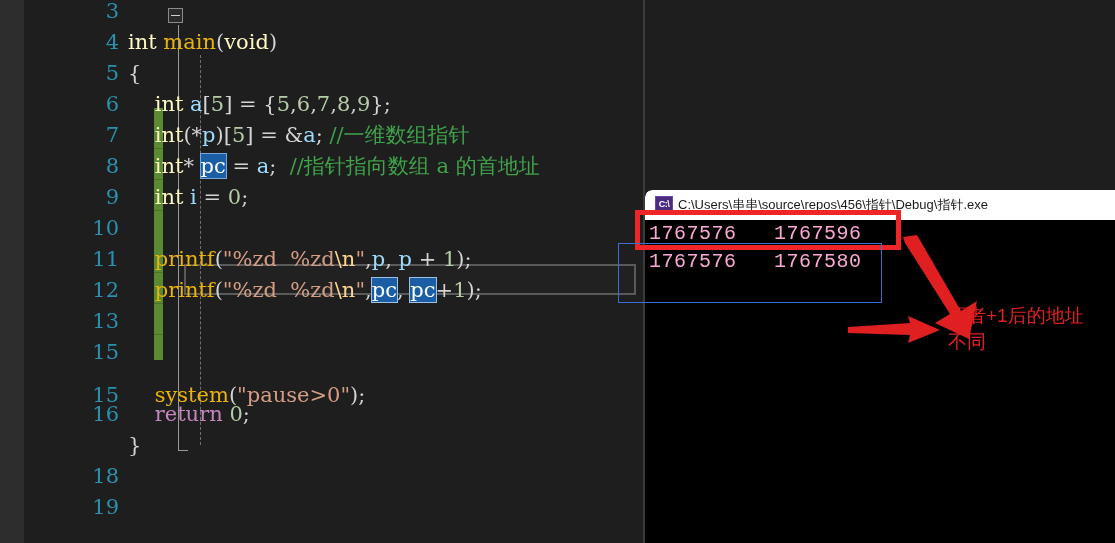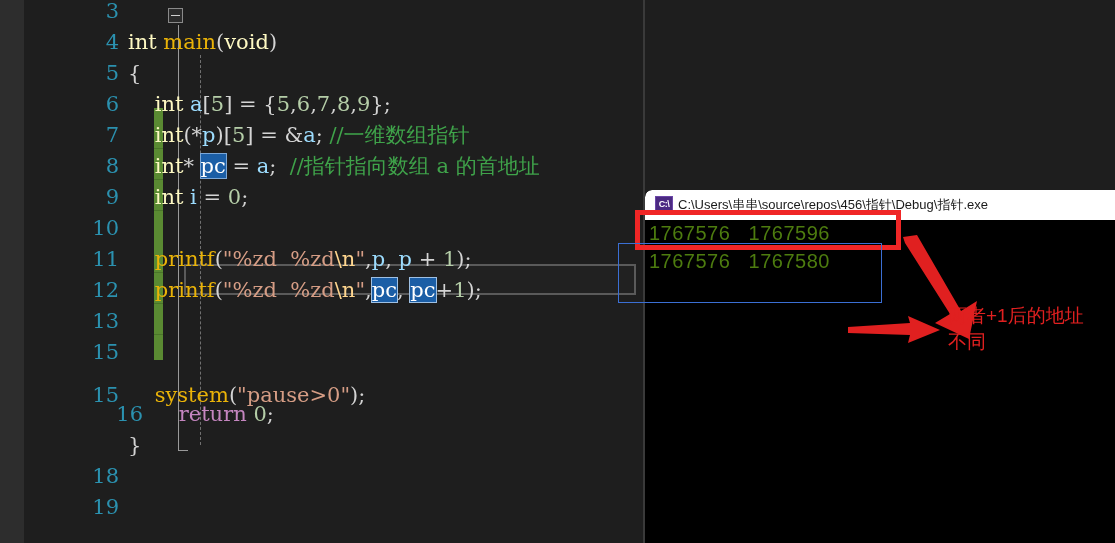--- a/index.html
+++ b/index.html
@@ -170,22 +170,22 @@
     left: 33px; top: 0; height: 16px;
     line-height: 30px;
     color: #1a1a1a;
     font-family: "Liberation Sans", sans-serif;
     font-size: 13px;
     white-space: nowrap;
   }
   .console-out-line {
     position: absolute;
     left: 4px;
-    color: #4d7c0f;
-    font-family: Liberation Sans, sans-serif;
+    color: #f9a8d4;
+    font-family: Liberation Mono, monospace;
     font-size: 20px;
     letter-spacing: 0.5px;
     white-space: pre;
   }
 
   
   #red-rect {
     position: absolute;
     left: 635px; top: 210px;
     width: 266px; height: 40px;
@@ -260,21 +260,21 @@
         <div class="code-line" style="top: 89px;"><span class="lnum">6</span><span class="ltext"><span class="punc">    </span><span class="kw">int</span><span class="punc"> </span><span class="var">a</span><span class="brk">[</span><span class="num">5</span><span class="brk">] = {</span><span class="num">5</span><span class="punc">,</span><span class="num">6</span><span class="punc">,</span><span class="num">7</span><span class="punc">,</span><span class="num">8</span><span class="punc">,</span><span class="num">9</span><span class="brk">};</span></span></div>
         <div class="code-line" style="top: 120px;"><span class="lnum">7</span><span class="ltext"><span class="punc">    </span><span class="kw">int</span><span class="brk">(*</span><span class="var">p</span><span class="brk">)[</span><span class="num">5</span><span class="brk">] = &amp;</span><span class="var">a</span><span class="punc">; </span><span class="com">//一维数组指针</span></span></div>
         <div class="code-line" style="top: 151px;"><span class="lnum">8</span><span class="ltext"><span class="punc">    </span><span class="kw">int</span><span class="brk">* </span><span class="sel">pc</span><span class="brk"> = </span><span class="var">a</span><span class="punc">;  </span><span class="com">//指针指向数组 a 的首地址</span></span></div>
         <div class="code-line" style="top: 182px;"><span class="lnum">9</span><span class="ltext"><span class="punc">    </span><span class="kw">int</span><span class="punc"> </span><span class="var">i</span><span class="brk"> = </span><span class="num">0</span><span class="punc">;</span></span></div>
         <div class="code-line" style="top: 213px;"><span class="lnum">10</span><span class="ltext"></span></div>
         <div class="code-line" style="top: 244px;"><span class="lnum">11</span><span class="ltext"><span class="punc">    </span><span class="fn">printf</span><span class="punc">(</span><span class="str">"%zd  %zd</span><span class="esc">\n</span><span class="str">"</span><span class="punc">,</span><span class="var">p</span><span class="punc">, </span><span class="var">p</span><span class="brk"> + </span><span class="num">1</span><span class="punc">);</span></span></div>
         <div class="code-line" style="top: 275px;"><span class="lnum">12</span><span class="ltext"><span class="punc">    </span><span class="fn">printf</span><span class="punc">(</span><span class="str">"%zd  %zd</span><span class="esc">\n</span><span class="str">"</span><span class="punc">,</span><span class="sel2">pc</span><span class="punc">, </span><span class="sel2">pc</span><span class="brk">+</span><span class="num">1</span><span class="punc">);</span></span></div>
         <div class="code-line" style="top: 306px;"><span class="lnum">13</span><span class="ltext"></span></div>
         <div class="code-line" style="top: 337px;"><span class="lnum">15</span><span class="ltext"></span></div>
         <div class="code-line" style="top: 368px; margin-top: 12px;"><span class="lnum">15</span><span class="ltext"><span class="punc">    </span><span class="fn">system</span><span class="punc">(</span><span class="str">"pause&gt;0"</span><span class="punc">);</span></span></div>
-        <div class="code-line" style="top: 399px; margin-left: 24px;"><span class="lnum">16</span><span class="ltext"><span class="punc">    </span><span class="ctl">return</span><span class="punc"> </span><span class="num">0</span><span class="punc">;</span></span></div>
+        <div class="code-line" style="top: 399px;"><span class="lnum">16</span><span class="ltext"><span class="punc">    </span><span class="ctl">return</span><span class="punc"> </span><span class="num">0</span><span class="punc">;</span></span></div>
         <div class="code-line" style="top: 430px;"><span class="ltext"><span class="brk">}</span></span></div>
         <div class="code-line" style="top: 461px;"><span class="lnum">18</span><span class="ltext"></span></div>
         <div class="code-line" style="top: 492px;"><span class="lnum">19</span><span class="ltext"></span></div>
       </div>
   </div>
 
   <div id="editor-divider"></div>
   <div id="right-pane"></div>
 
   <div id="console-window">

